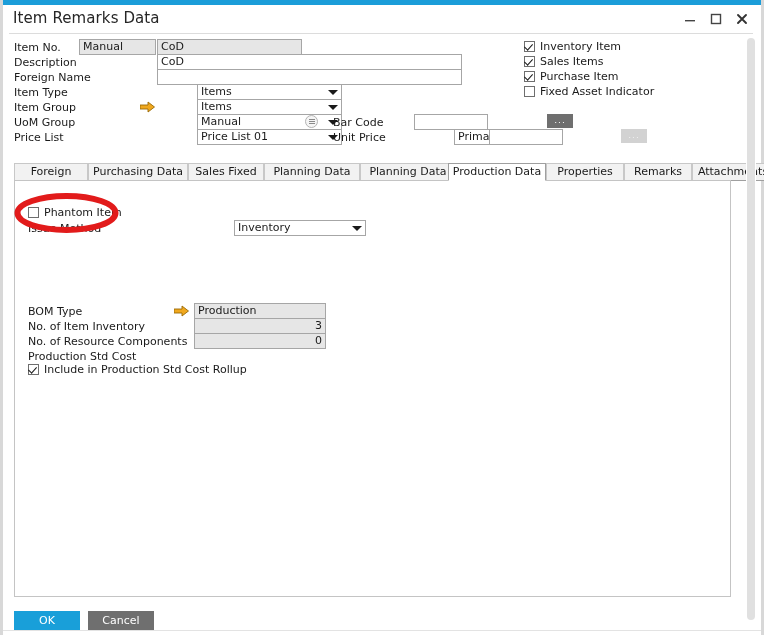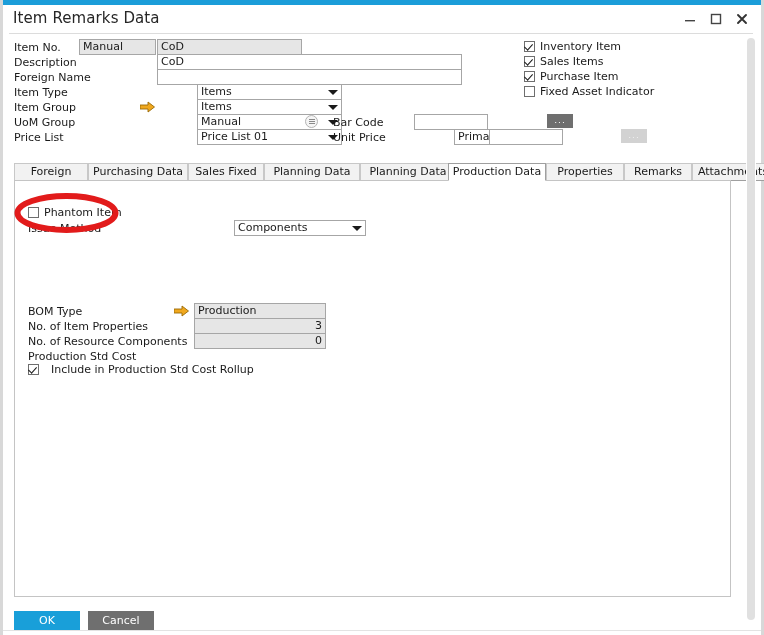--- a/index.html
+++ b/index.html
@@ -384,42 +384,42 @@
     <div class="tab" style="left:678px; width:82px;">Attachments</div>
   </div>
 
   <div id="content-panel">
 
     <div class="cb" style="left:13px; top:26px;"></div>
     <div class="cp-lbl" style="left:29px; top:25px;">Phantom Item</div>
 
     <div class="cp-lbl" style="left:13px; top:41px;">Issue Method</div>
     <div class="combo" style="left:179px; top:39px; width:132px;">
-      <span>Components</span>
+      <span>Inventory</span>
       <span class="caret"></span>
     </div>
 
     <div class="cp-lbl" style="left:13px; top:124px;">BOM Type</div>
     <div class="goto-arrow" style="left:159px; top:124px;">
       <svg width="15" height="12" viewBox="0 0 15 12">
         <path d="M0 4 H8 V1 L14.5 6 L8 11 V8 H0 Z" fill="#f0a81e" stroke="#9a6a06" stroke-width="0.9" stroke-linejoin="round"></path>
       </svg>
     </div>
     <div class="fld gray" style="left:179px; top:122px; width:132px;">Production</div>
 
-    <div class="cp-lbl" style="left:13px; top:139px;">No. of Item Properties</div>
+    <div class="cp-lbl" style="left:13px; top:139px;">No. of Item Inventory</div>
     <div class="fld gray num" style="left:179px; top:137px; width:132px;">3</div>
 
     <div class="cp-lbl" style="left:13px; top:154px;text-align:center;">No. of Resource Components</div>
     <div class="fld gray num" style="left:179px; top:152px; width:132px;">0</div>
 
     <div class="cp-lbl" style="left:13px; top:169px;">Production Std Cost</div>
 
     <div class="cb checked" style="left:13px; top:183px;"></div>
-    <div class="cp-lbl" style="left:29px; top:182px;margin-left:7px;">Include in Production Std Cost Rollup</div>
+    <div class="cp-lbl" style="left:29px; top:182px;">Include in Production Std Cost Rollup</div>
   </div>
 
   <div id="red-ellipse">
     <svg width="107" height="42" viewBox="0 0 107 42">
       <ellipse cx="53.5" cy="21" rx="49" ry="17" fill="none" stroke="#e21b1b" stroke-width="6"></ellipse>
     </svg>
   </div>
 
   <div id="scrollbar">
     <div class="thumb"></div>

